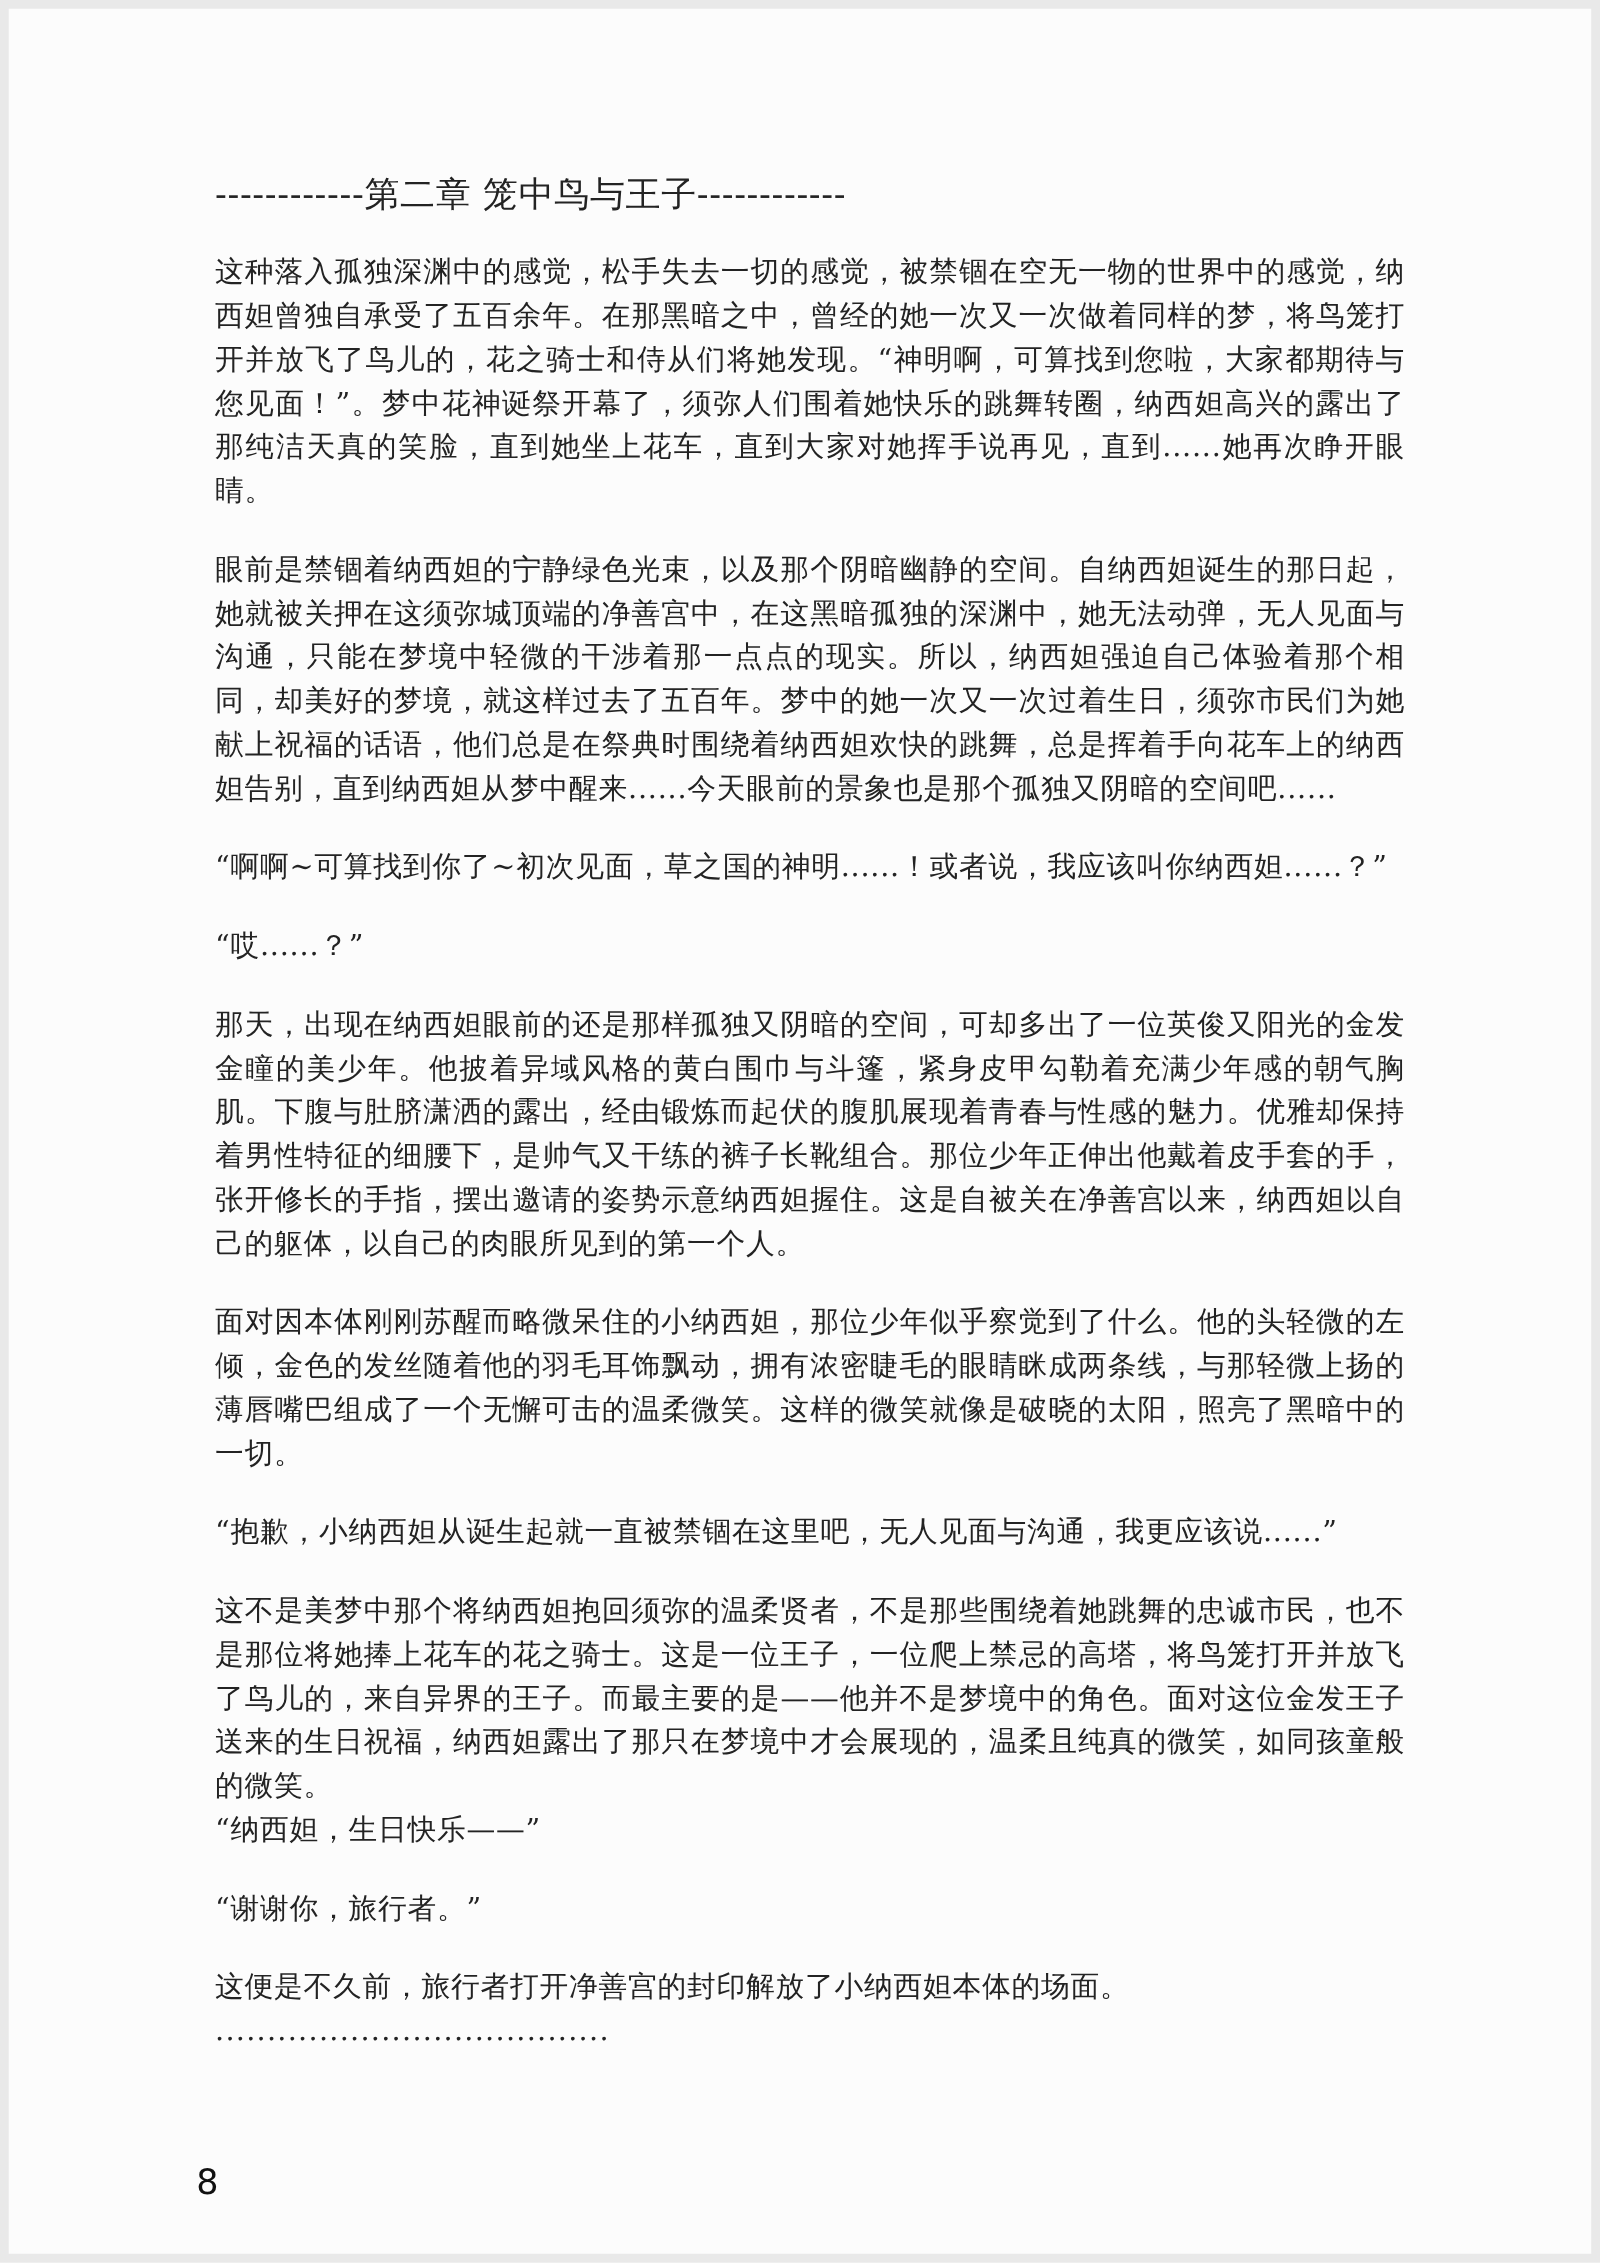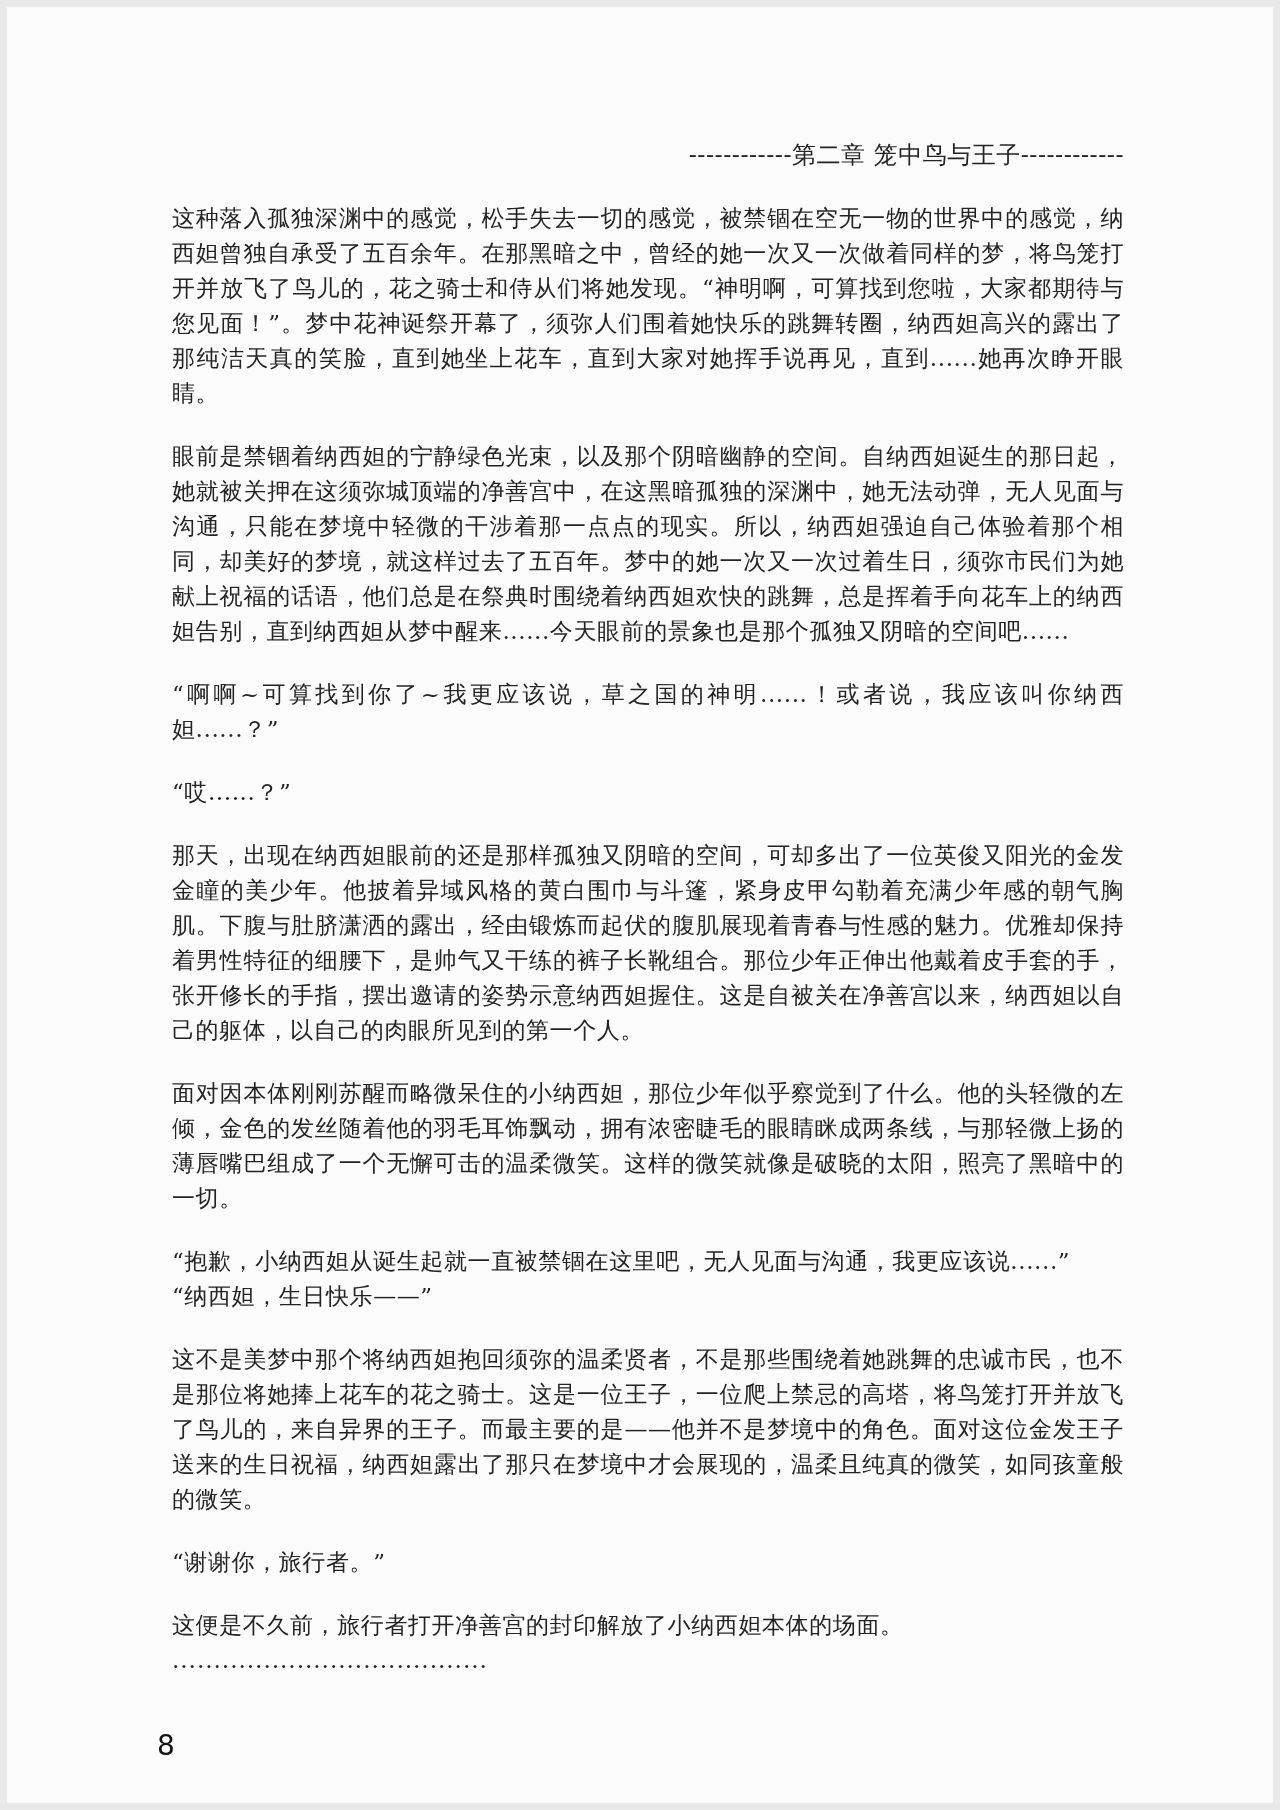--- a/index.html
+++ b/index.html
@@ -18,26 +18,25 @@
     color: #232323;
     overflow: hidden;
   }
   .content {
     position: absolute;
     top: 131px;
     left: 165px;
     width: 952px;
   }
   .chapter-title {
-    font-size: 24px;
+    font-size: 28px;
     line-height: 35px;
     letter-spacing: 0.5px;
     white-space: nowrap;
     margin: 0 0 28px 0;
-    text-align: right;
   }
   .block {
     font-size: 23px;
     line-height: 35px;
     letter-spacing: 0.6px;
     text-align: justify;
     margin: 0 0 28px 0;
   }
   .block.tight {
     margin-top: -28px; 
@@ -57,26 +56,26 @@
 </style>
 </head>
 <body>
 
 <div class="page">
   <div class="content">
     <div class="chapter-title">------------第二章 笼中鸟与王子------------</div>
 
     <p class="block">这种落入孤独深渊中的感觉，松手失去一切的感觉，被禁锢在空无一物的世界中的感觉，纳西妲曾独自承受了五百余年。在那黑暗之中，曾经的她一次又一次做着同样的梦，将鸟笼打开并放飞了鸟儿的，花之骑士和侍从们将她发现。“神明啊，可算找到您啦，大家都期待与您见面！”。梦中花神诞祭开幕了，须弥人们围着她快乐的跳舞转圈，纳西妲高兴的露出了那纯洁天真的笑脸，直到她坐上花车，直到大家对她挥手说再见，直到......她再次睁开眼睛。</p>
     <p class="block">眼前是禁锢着纳西妲的宁静绿色光束，以及那个阴暗幽静的空间。自纳西妲诞生的那日起，她就被关押在这须弥城顶端的净善宫中，在这黑暗孤独的深渊中，她无法动弹，无人见面与沟通，只能在梦境中轻微的干涉着那一点点的现实。所以，纳西妲强迫自己体验着那个相同，却美好的梦境，就这样过去了五百年。梦中的她一次又一次过着生日，须弥市民们为她献上祝福的话语，他们总是在祭典时围绕着纳西妲欢快的跳舞，总是挥着手向花车上的纳西妲告别，直到纳西妲从梦中醒来......今天眼前的景象也是那个孤独又阴暗的空间吧......</p>
-    <p class="block">“啊啊~可算找到你了~我更应该说，草之国的神明......！或者说，我应该叫你纳西妲......？”</p>
+    <p class="block">“啊啊~可算找到你了~初次见面，草之国的神明......！或者说，我应该叫你纳西妲......？”</p>
     <p class="block">“哎......？”</p>
     <p class="block">那天，出现在纳西妲眼前的还是那样孤独又阴暗的空间，可却多出了一位英俊又阳光的金发金瞳的美少年。他披着异域风格的黄白围巾与斗篷，紧身皮甲勾勒着充满少年感的朝气胸肌。下腹与肚脐潇洒的露出，经由锻炼而起伏的腹肌展现着青春与性感的魅力。优雅却保持着男性特征的细腰下，是帅气又干练的裤子长靴组合。那位少年正伸出他戴着皮手套的手，张开修长的手指，摆出邀请的姿势示意纳西妲握住。这是自被关在净善宫以来，纳西妲以自己的躯体，以自己的肉眼所见到的第一个人。</p>
     <p class="block">面对因本体刚刚苏醒而略微呆住的小纳西妲，那位少年似乎察觉到了什么。他的头轻微的左倾，金色的发丝随着他的羽毛耳饰飘动，拥有浓密睫毛的眼睛眯成两条线，与那轻微上扬的薄唇嘴巴组成了一个无懈可击的温柔微笑。这样的微笑就像是破晓的太阳，照亮了黑暗中的一切。</p>
     <p class="block">“抱歉，小纳西妲从诞生起就一直被禁锢在这里吧，无人见面与沟通，我更应该说......”</p>
+    <p class="block">这不是美梦中那个将纳西妲抱回须弥的温柔贤者，不是那些围绕着她跳舞的忠诚市民，也不是那位将她捧上花车的花之骑士。这是一位王子，一位爬上禁忌的高塔，将鸟笼打开并放飞了鸟儿的，来自异界的王子。而最主要的是——他并不是梦境中的角色。面对这位金发王子送来的生日祝福，纳西妲露出了那只在梦境中才会展现的，温柔且纯真的微笑，如同孩童般的微笑。</p>
     <p class="block tight">“纳西妲，生日快乐——”</p>
-    <p class="block">这不是美梦中那个将纳西妲抱回须弥的温柔贤者，不是那些围绕着她跳舞的忠诚市民，也不是那位将她捧上花车的花之骑士。这是一位王子，一位爬上禁忌的高塔，将鸟笼打开并放飞了鸟儿的，来自异界的王子。而最主要的是——他并不是梦境中的角色。面对这位金发王子送来的生日祝福，纳西妲露出了那只在梦境中才会展现的，温柔且纯真的微笑，如同孩童般的微笑。</p>
     <p class="block">“谢谢你，旅行者。”</p>
     <p class="block">这便是不久前，旅行者打开净善宫的封印解放了小纳西妲本体的场面。</p>
     <p class="block tight dots">......................................</p>
   </div>
 
   <div class="page-number">8</div>
 </div>
 
 </body></html>

